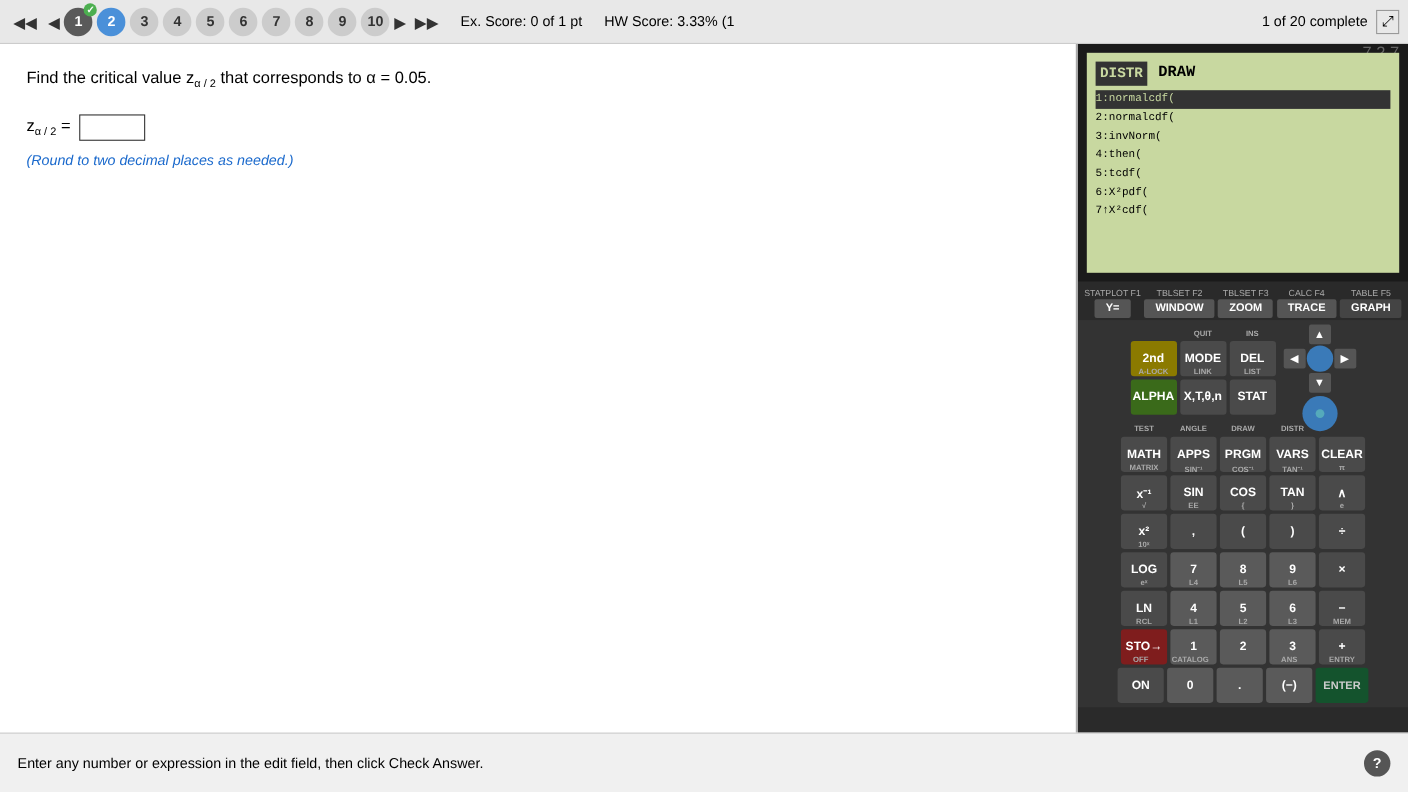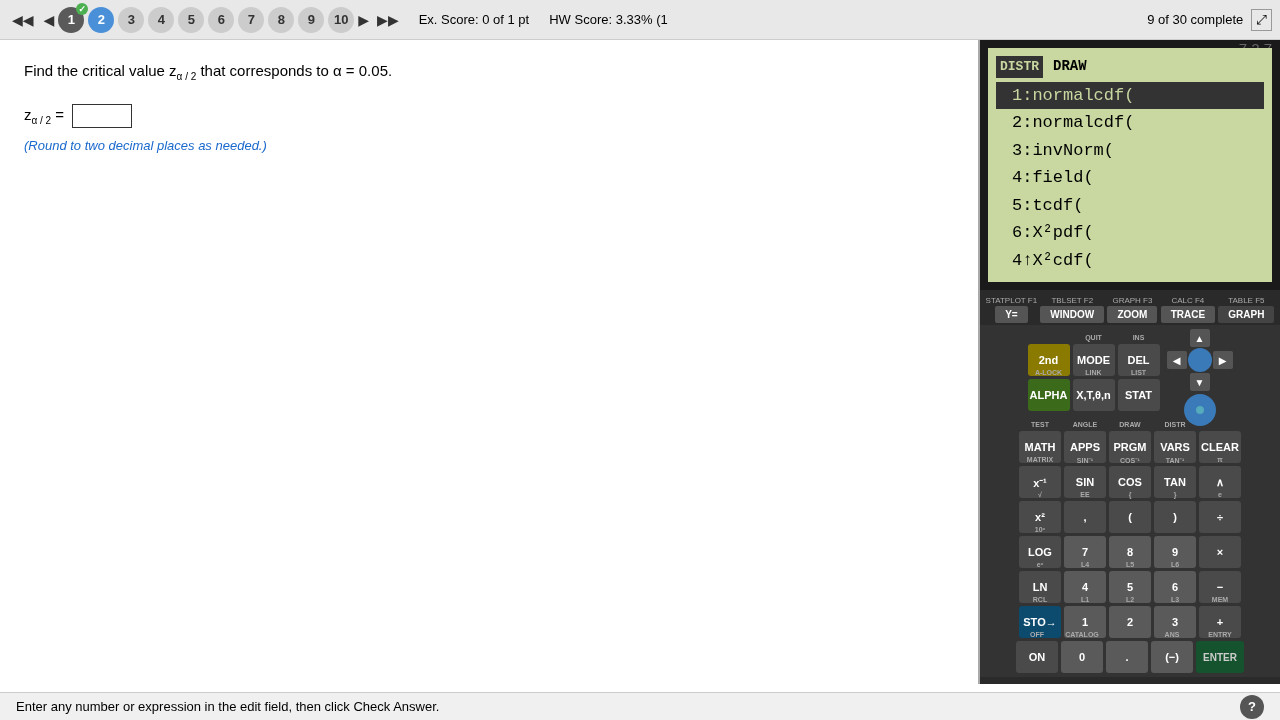--- a/index.html
+++ b/index.html
@@ -91,21 +91,21 @@
     }
     .calc-screen .screen-header {
       display: flex; gap: 10px; margin-bottom: 4px;
     }
     .calc-screen .distr-label {
       background: #333; color: #c8d8a0; padding: 1px 4px; font-size: 13px; font-weight: bold;
     }
     .calc-screen .draw-label {
       font-size: 14px; font-weight: bold; color: #000;
     }
-    .calc-screen .menu-item { font-size: 17px; padding: 1px 16px; }
+    .calc-screen .menu-item { font-size: 10px; padding: 1px 0; }
     .calc-screen .menu-item.selected { background: #333; color: #c8d8a0; }
 
     
     .func-row {
       width: 100%;
       background: #2a2a2a;
       display: flex;
       justify-content: space-around;
       padding: 6px 4px 2px;
     }
@@ -166,21 +166,21 @@
     .key-log { background: #4a4a4a; }
     .key-7 { background: #5a5a5a; }
     .key-8 { background: #5a5a5a; }
     .key-9 { background: #5a5a5a; }
     .key-mul { background: #4a4a4a; }
     .key-ln { background: #4a4a4a; }
     .key-4 { background: #5a5a5a; }
     .key-5 { background: #5a5a5a; }
     .key-6 { background: #5a5a5a; }
     .key-minus { background: #4a4a4a; }
-    .key-sto { background: #0c4a6e; }
+    .key-sto { background: #7f1d1d; }
     .key-1 { background: #5a5a5a; }
     .key-2 { background: #5a5a5a; }
     .key-3 { background: #5a5a5a; }
     .key-plus { background: #4a4a4a; }
     .key-on { background: #4a4a4a; }
     .key-0 { background: #5a5a5a; }
     .key-dot { background: #5a5a5a; }
     .key-neg { background: #5a5a5a; }
     .key-enter { background: #14532d; color: #ccc; font-size: 10px; min-width: 48px; }
     .dpad-btn {
@@ -206,21 +206,21 @@
       width: 8px; height: 8px;
       background: #5ab;
       border-radius: 50%;
     }
 
     
     .status-bar {
       position: absolute; bottom: 0; left: 0; right: 0;
       background: #f0f0f0;
       border-top: 1px solid #ccc;
-      height: 28px;
+      height: 54px;
       display: flex;
       align-items: center;
       padding: 0 16px;
       font-size: 13px;
       justify-content: space-between;
     }
     .help-btn {
       width: 24px; height: 24px; border-radius: 50%;
       background: #555; color: white; border: none;
       font-weight: bold; cursor: pointer; font-size: 13px;
@@ -244,21 +244,21 @@
     <button class="nav-circle inactive">6</button>
     <button class="nav-circle inactive">7</button>
     <button class="nav-circle inactive">8</button>
     <button class="nav-circle inactive">9</button>
     <button class="nav-circle inactive">10</button>
   </div>
   <button class="nav-arrow-btn">▶</button>
   <button class="nav-arrow-btn">▶▶</button>
   <span style="margin-left:16px;font-size:13px;">Ex. Score: 0 of 1 pt</span>
   <span style="margin-left:20px;font-size:13px;">HW Score: 3.33% (1</span>
-  <span style="margin-left:auto;font-size:13px;">9 of 30 complete</span>
+  <span style="margin-left:auto;font-size:13px;">1 of 20 complete</span>
   <button class="expand-btn" style="margin-left:8px;">⤢</button>
 </div>
 
 <div class="main-content">
 
   <div class="left-panel">
     <div class="question-text">
       Find the critical value z<sub>α / 2</sub> that corresponds to α = 0.05.
     </div>
     <div class="answer-row">
@@ -273,38 +273,38 @@
 
     <div class="calc-screen-area">
       <div class="calc-screen">
         <div class="screen-header">
           <span class="distr-label">DISTR</span>
           <span class="draw-label">DRAW</span>
         </div>
         <div class="menu-item selected">1:normalcdf(</div>
         <div class="menu-item">2:normalcdf(</div>
         <div class="menu-item">3:invNorm(</div>
-        <div class="menu-item">4:field(</div>
+        <div class="menu-item">4:then(</div>
         <div class="menu-item">5:tcdf(</div>
         <div class="menu-item">6:X²pdf(</div>
-        <div class="menu-item">4↑X²cdf(</div>
+        <div class="menu-item">7↑X²cdf(</div>
       </div>
     </div>
 
     <div class="func-row">
       <div class="func-btn-group">
         <span class="func-label">STATPLOT F1</span>
         <button class="func-btn">Y=</button>
       </div>
       <div class="func-btn-group">
         <span class="func-label">TBLSET F2</span>
         <button class="func-btn">WINDOW</button>
       </div>
       <div class="func-btn-group">
-        <span class="func-label">GRAPH F3</span>
+        <span class="func-label">TBLSET F3</span>
         <button class="func-btn">ZOOM</button>
       </div>
       <div class="func-btn-group">
         <span class="func-label">CALC F4</span>
         <button class="func-btn">TRACE</button>
       </div>
       <div class="func-btn-group">
         <span class="func-label">TABLE F5</span>
         <button class="func-btn graph-btn">GRAPH</button>
       </div>

